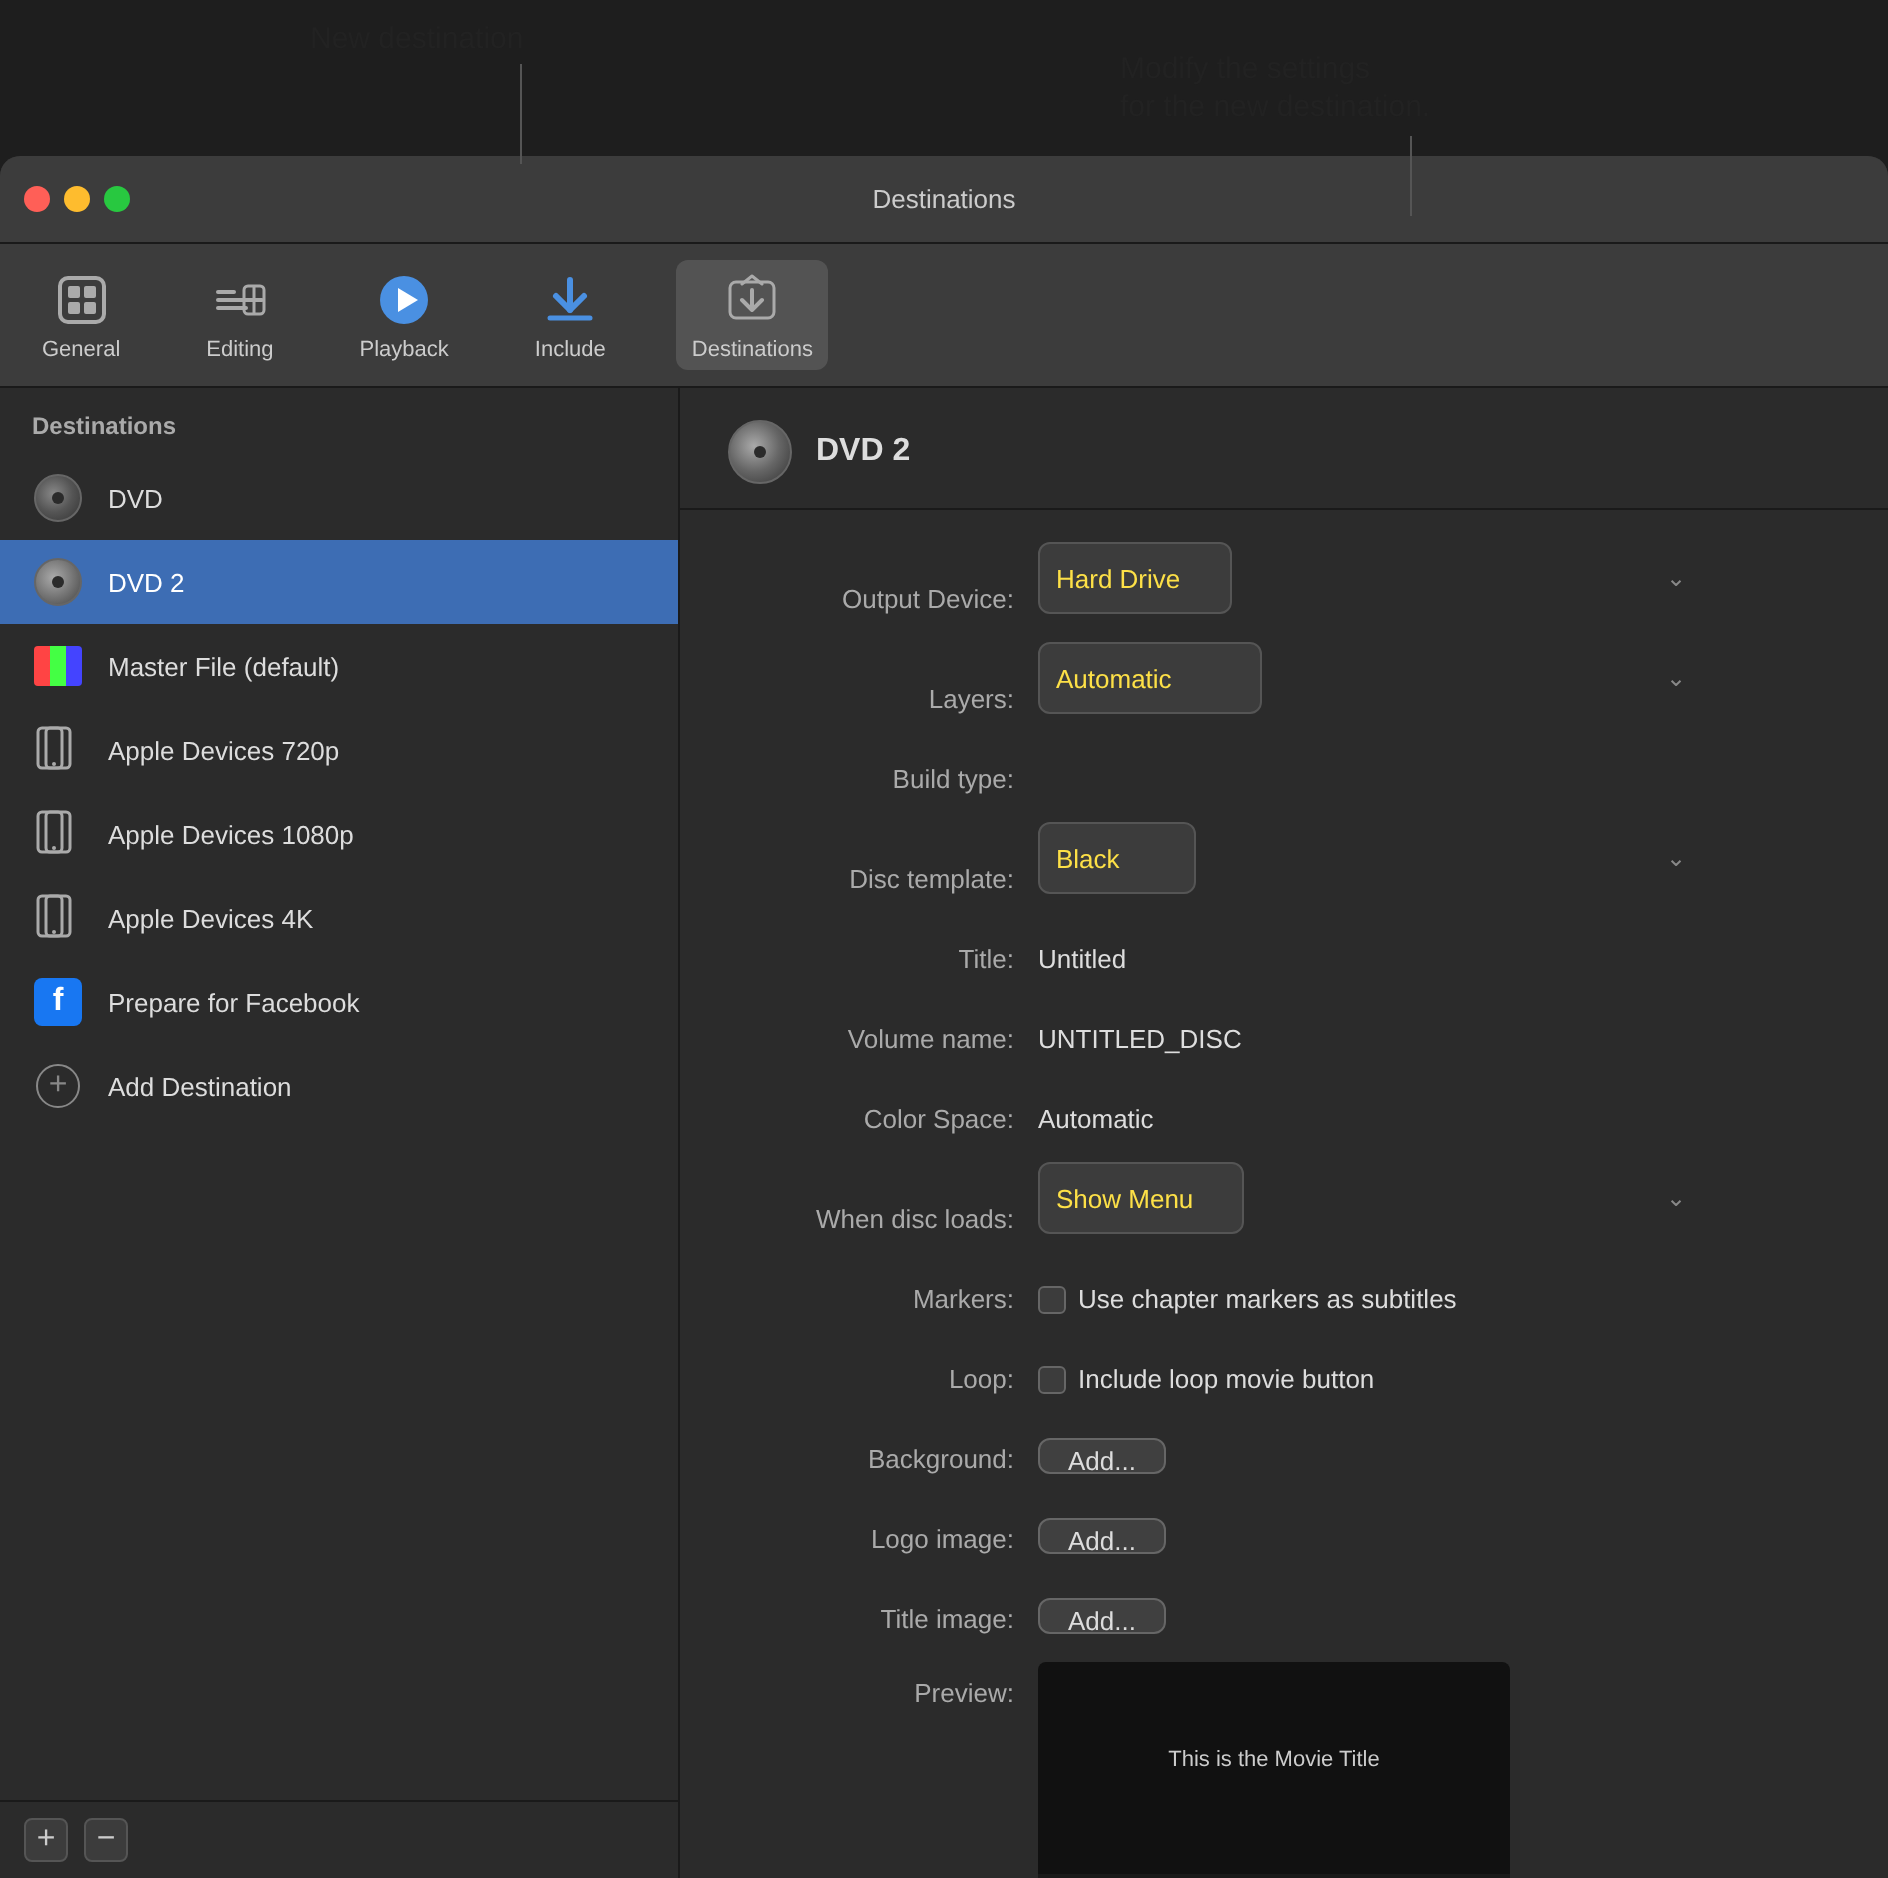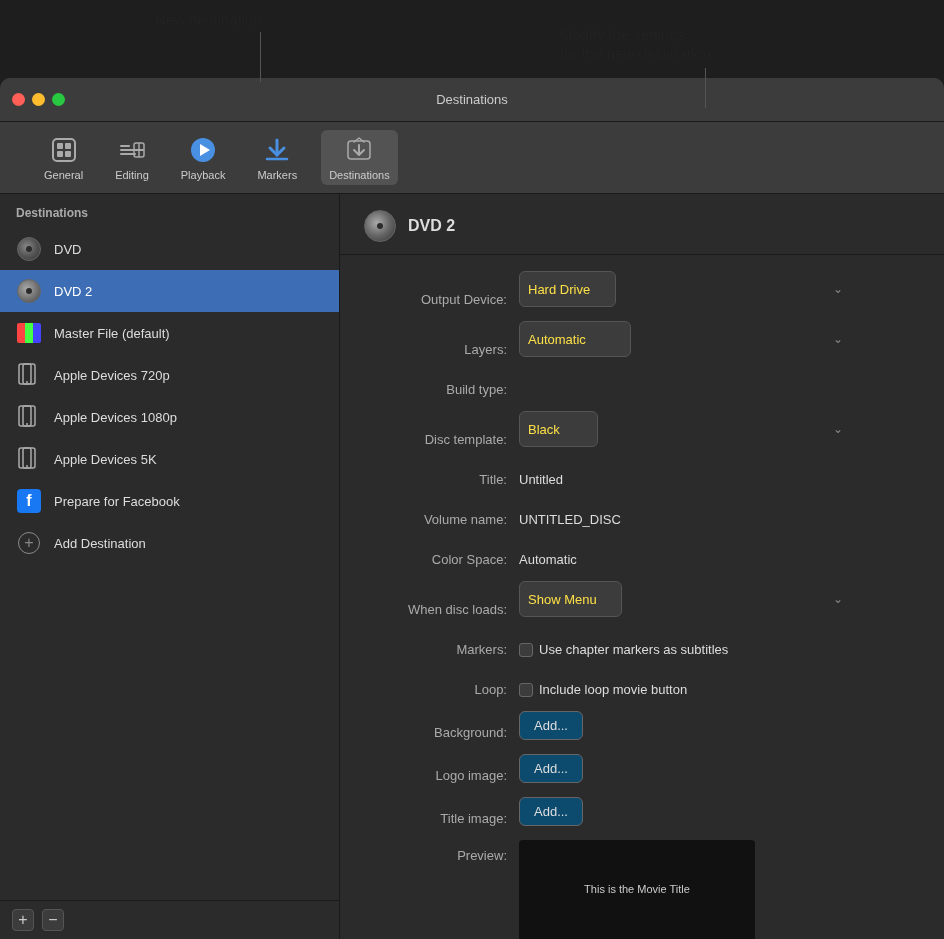--- a/index.html
+++ b/index.html
@@ -66,22 +66,22 @@
       font-size: 13px;
       color: #ccc;
       font-weight: 500;
     }
 
     
     .toolbar {
       background: #3c3c3c;
       display: flex;
       align-items: center;
-      padding: 8px 36px;
-      gap: 16px;
+      padding: 8px 13px;
+      gap: 27px;
       border-bottom: 1px solid #1a1a1a;
       flex-shrink: 0;
     }
     .toolbar-item {
       display: flex;
       flex-direction: column;
       align-items: center;
       gap: 3px;
       cursor: pointer;
       padding: 4px 8px;
@@ -258,28 +258,28 @@
       border: 1px solid #666;
       border-radius: 3px;
       flex-shrink: 0;
     }
     .checkbox-label {
       font-size: 13px;
       color: #ddd;
     }
 
     .add-btn {
-      background: #0c4a6e;
+      background: #404040;
       border: 1px solid #666;
       border-radius: 6px;
       color: #ddd;
       font-size: 13px;
       padding: 3px 14px;
       cursor: pointer;
-      height: 29px;
+      height: 18px;
     }
 
     
     .preview-box {
       width: 236px;
       height: 130px;
       background: #111;
       border-radius: 4px;
       display: flex;
       flex-direction: column;
@@ -428,21 +428,21 @@
     </div>
 
     <div class="toolbar-item">
       <div class="toolbar-icon">
         <svg width="30" height="30" viewBox="0 0 30 30">
           <path d="M15 5 L15 20" stroke="#4a90e2" stroke-width="3" stroke-linecap="round"></path>
           <path d="M8 13 L15 20 L22 13" stroke="#4a90e2" stroke-width="3" stroke-linecap="round" stroke-linejoin="round" fill="none"></path>
           <path d="M5 24 L25 24" stroke="#4a90e2" stroke-width="2.5" stroke-linecap="round"></path>
         </svg>
       </div>
-      <span class="toolbar-label">Markers</span>
+      <span class="toolbar-label">Include</span>
     </div>
 
     <div class="toolbar-item active">
       <div class="toolbar-icon">
         <svg width="30" height="30" viewBox="0 0 30 30">
           <rect x="4" y="6" width="22" height="18" rx="3" fill="none" stroke="#aaa" stroke-width="1.5"></rect>
           <path d="M15 10 L15 20 M10 15 L15 20 L20 15" stroke="#aaa" stroke-width="2" stroke-linecap="round" stroke-linejoin="round" fill="none"></path>
           <path d="M10 7 L15 3 L20 7" stroke="#aaa" stroke-width="1.5" stroke-linecap="round" stroke-linejoin="round" fill="none"></path>
         </svg>
       </div>
@@ -501,21 +501,21 @@
         </div>
 
         <div class="sidebar-item">
           <div class="sidebar-item-icon">
             <svg width="22" height="24" viewBox="0 0 22 24">
               <rect x="1" y="1" width="16" height="20" rx="2" fill="none" stroke="#aaa" stroke-width="1.5"></rect>
               <rect x="5" y="1" width="8" height="20" rx="2" fill="none" stroke="#aaa" stroke-width="1.5"></rect>
               <circle cx="9" cy="19" r="1" fill="#aaa"></circle>
             </svg>
           </div>
-          <span>Apple Devices 5K</span>
+          <span>Apple Devices 4K</span>
         </div>
 
         <div class="sidebar-item">
           <div class="sidebar-item-icon">
             <div class="fb-icon">f</div>
           </div>
           <span>Prepare for Facebook</span>
         </div>
 
         <div class="sidebar-item">

